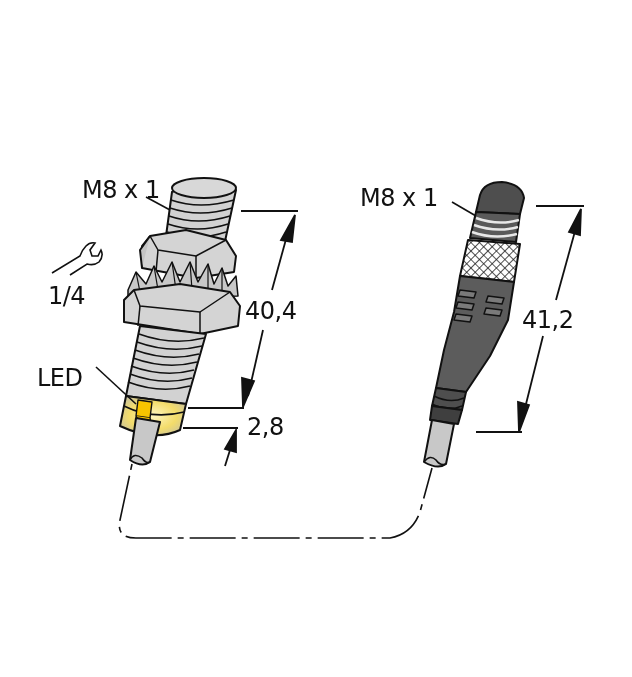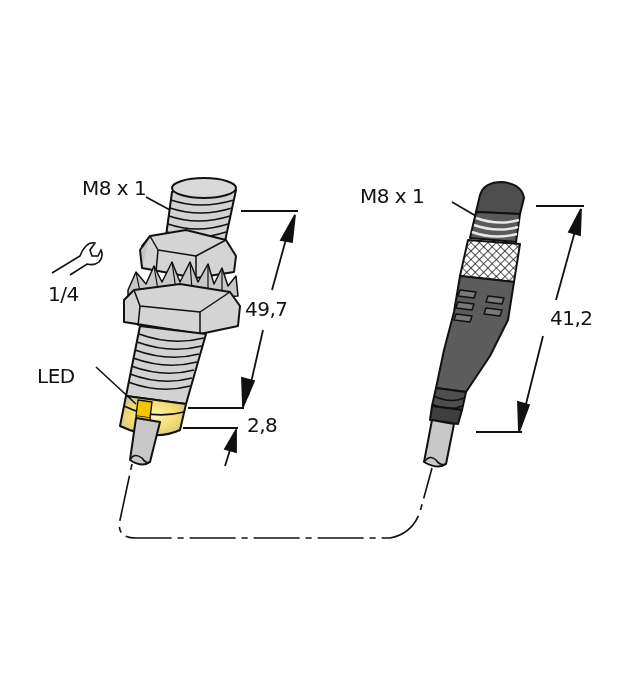--- a/index.html
+++ b/index.html
@@ -1,19 +1,19 @@
 <!DOCTYPE html>
 <html><head>
 <meta charset="utf-8">
 <style>
   html, body { margin: 0; padding: 0; background: #ffffff; }
   body { width: 632px; height: 677px; position: relative; overflow: hidden;
          font-family: "DejaVu Sans", "Liberation Sans", sans-serif; }
   #canvas { position: absolute; left: 0; top: 0; width: 632px; height: 677px; }
-  .lbl { position: absolute; color: #111; font-size: 20px; letter-spacing: -0.5px;
+  .lbl { position: absolute; color: #111; font-size: 24px; letter-spacing: -0.5px;
          line-height: 1; white-space: nowrap; }
 </style>
 </head>
 <body>
 
 <div id="canvas">
   <svg width="632" height="677" viewBox="0 0 632 677" xmlns="http://www.w3.org/2000/svg">
     <defs>
       <radialGradient id="ledglow" cx="0.5" cy="0.5" r="0.6">
         <stop offset="0" stop-color="#fff6c0"></stop>
@@ -145,17 +145,17 @@
       <line x1="476" y1="432" x2="522" y2="432"></line>
     </g>
 
     <path d="M132 464 L120 520 Q116 538 136 538 L390 538 Q412 534 420 512 L432 468" fill="none" stroke="#111" stroke-width="1.6" stroke-dasharray="6 6 46 6"></path>
   </svg>
 
   
   <div class="lbl" style="left:82px; top:178px;">M8 x 1</div>
   <div class="lbl" style="left:48px; top:284px;">1/4</div>
   <div class="lbl" style="left:37px; top:366px;">LED</div>
-  <div class="lbl" style="left:245px; top:299px;">49,7</div>
+  <div class="lbl" style="left:245px; top:299px;">40,4</div>
   <div class="lbl" style="left:247px; top:415px;">2,8</div>
   <div class="lbl" style="left:360px; top:186px;">M8 x 1</div>
-  <div class="lbl" style="left:522px; top:308px;margin-left:28px;">41,2</div>
+  <div class="lbl" style="left:522px; top:308px;">41,2</div>
 </div>
 
 </body></html>

